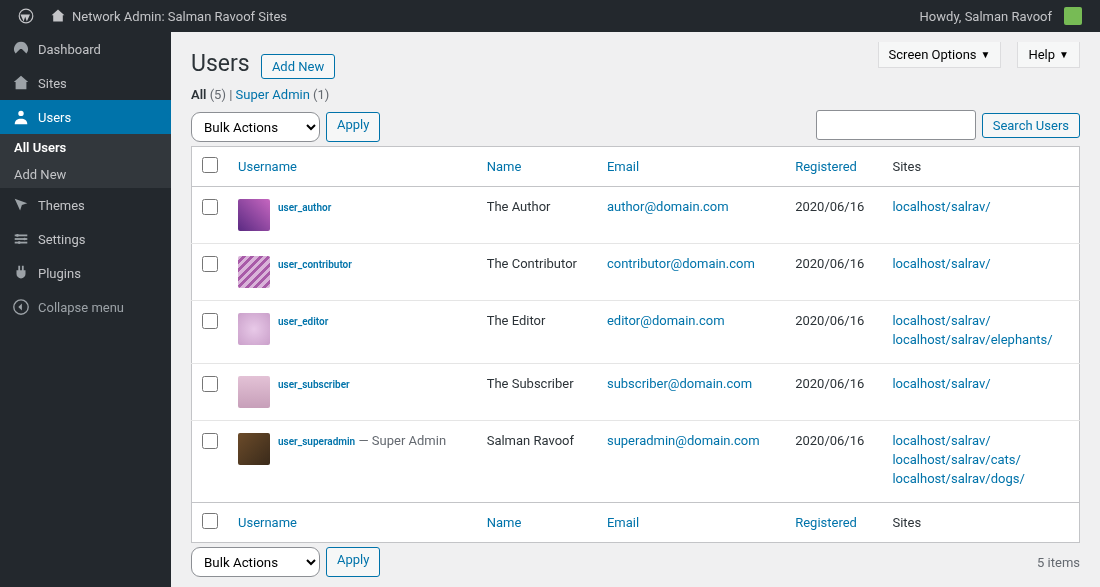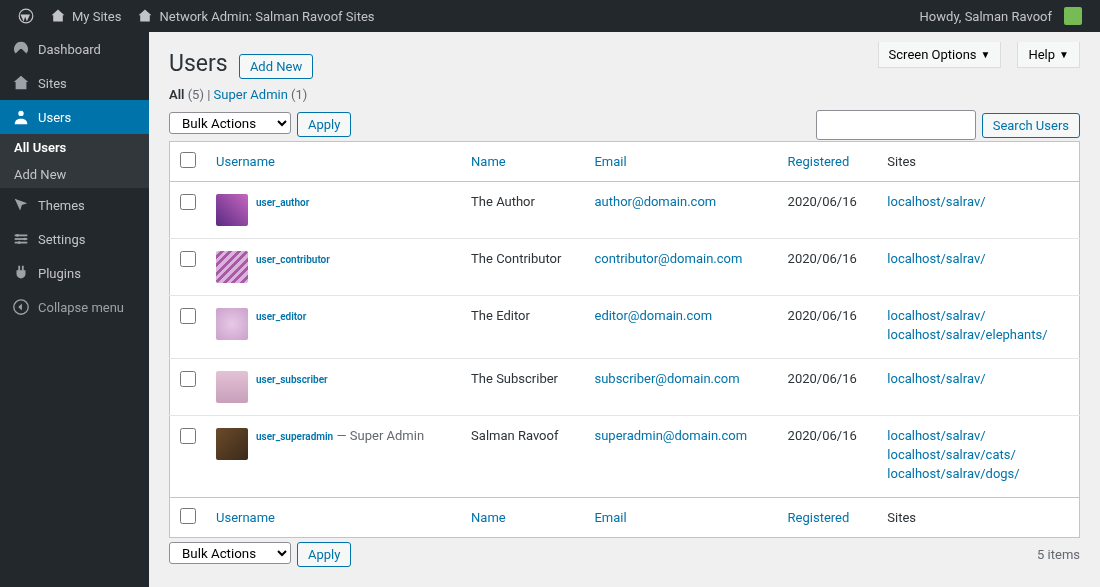--- a/index.html
+++ b/index.html
@@ -10,21 +10,21 @@
 #ab { height:32px; background:#23282d; color:#c3c4c7; display:flex; align-items:center; padding:0 10px; }
 #ab .ab-item { display:flex; align-items:center; gap:6px; padding:0 8px; height:32px; color:#c3c4c7; }
 #ab .spacer { flex:1; }
 #ab svg { width:16px; height:16px; fill:#c3c4c7; }
 #ab .avatar-sm { width:18px; height:18px; background:#7b5; border-radius:2px; margin-left:6px; }
 
 
 #shell { display:flex; height:calc(100% - 32px); }
 
 
-#sb { width:149px; background:#23282d; color:#c3c4c7; display:flex; flex-direction:column; }
+#sb { width:171px; background:#23282d; color:#c3c4c7; display:flex; flex-direction:column; }
 .sb-item { display:flex; align-items:center; gap:8px; padding:8px 12px; color:#c3c4c7; cursor:pointer; position:relative; }
 .sb-item svg { width:18px; height:18px; fill:#9ca2a7; }
 .sb-item.current { background:#0073aa; color:#fff; }
 .sb-item.current svg { fill:#fff; }
 .sb-item.current::after { content:""; position:absolute; right:-8px; top:50%; transform:translateY(-50%); border:8px solid transparent; border-left-color:#0073aa; }
 .sb-sub { background:#32373c; }
 .sb-sub a { display:block; padding:6px 12px 6px 14px; color:#c3c4c7; }
 .sb-sub a.current { color:#fff; font-weight:600; }
 .sb-collapse { display:flex; align-items:center; gap:8px; padding:8px 12px; color:#9ca2a7; cursor:pointer; }
 .sb-collapse svg { width:18px; height:18px; fill:#9ca2a7; }
@@ -39,21 +39,21 @@
 .btn-sec { display:inline-block; border:1px solid #0073aa; color:#0073aa; background:#f6f7f7; padding:4px 10px; border-radius:3px; cursor:pointer; font-size:13px; }
 
 .subsubsub { margin:8px 0 10px; color:#646970; }
 .subsubsub .cnt { color:#646970; }
 
 .searchbox { position:absolute; right:20px; top:78px; display:flex; gap:6px; align-items:center; }
 .searchbox input[type=search]{ width:160px; height:30px; border:1px solid #8c8f94; border-radius:3px; padding:0 6px; }
 
 .tablenav { display:flex; align-items:center; justify-content:space-between; margin:4px 0; }
 .bulk { display:flex; gap:6px; }
-.bulk select { height:22px; border:1px solid #8c8f94; border-radius:3px; padding:0 17px 0 8px; background:#fff; }
+.bulk select { height:30px; border:1px solid #8c8f94; border-radius:9px; padding:0 24px 0 8px; background:#fff; }
 .view-icons { display:flex; align-items:center; gap:6px; color:#646970; }
 .vw { width:20px; height:20px; display:flex; align-items:center; justify-content:center; border:1px solid transparent; }
 .vw.active { background:#0073aa; color:#fff; border-radius:2px; }
 .vw svg { width:16px; height:16px; fill:currentColor; }
 .vw.inactive { color:#a7aaad; }
 
 table.wp { width:100%; border:1px solid #c3c4c7; border-collapse:collapse; background:#fff; }
 table.wp thead th, table.wp tfoot th { text-align:left; font-weight:400; padding:10px; border-bottom:1px solid #c3c4c7; font-size:13px; }
 table.wp tfoot th { border-bottom:none; border-top:1px solid #c3c4c7; }
 table.wp th.cb { width:30px; }
@@ -70,26 +70,20 @@
 </style>
 </head>
 <body>
 
 <div id="ab">
   <a class="ab-item">
     <svg viewBox="0 0 20 20">
         <circle cx="10" cy="10" r="8.5" fill="none" stroke="#c3c4c7" stroke-width="1.5"></circle>
         <path d="M3 8l4 9 2-6 2 6 4-9H3z" fill="#c3c4c7"></path>
       </svg>
-  </a>
-  <a class="ab-item">
-    <svg viewBox="0 0 20 20">
-        <path d="M10 2l8 7h-2v8H4v-8H2z"></path>
-      </svg>
-    <span>My Sites</span>
   </a>
   <a class="ab-item">
     <svg viewBox="0 0 20 20">
         <path d="M10 2l8 7h-2v8H4v-8H2z"></path>
       </svg>
     <span>Network Admin: Salman Ravoof Sites</span>
   </a>
   <div class="spacer"></div>
   <a class="ab-item">
     <span>Howdy, Salman Ravoof</span>

